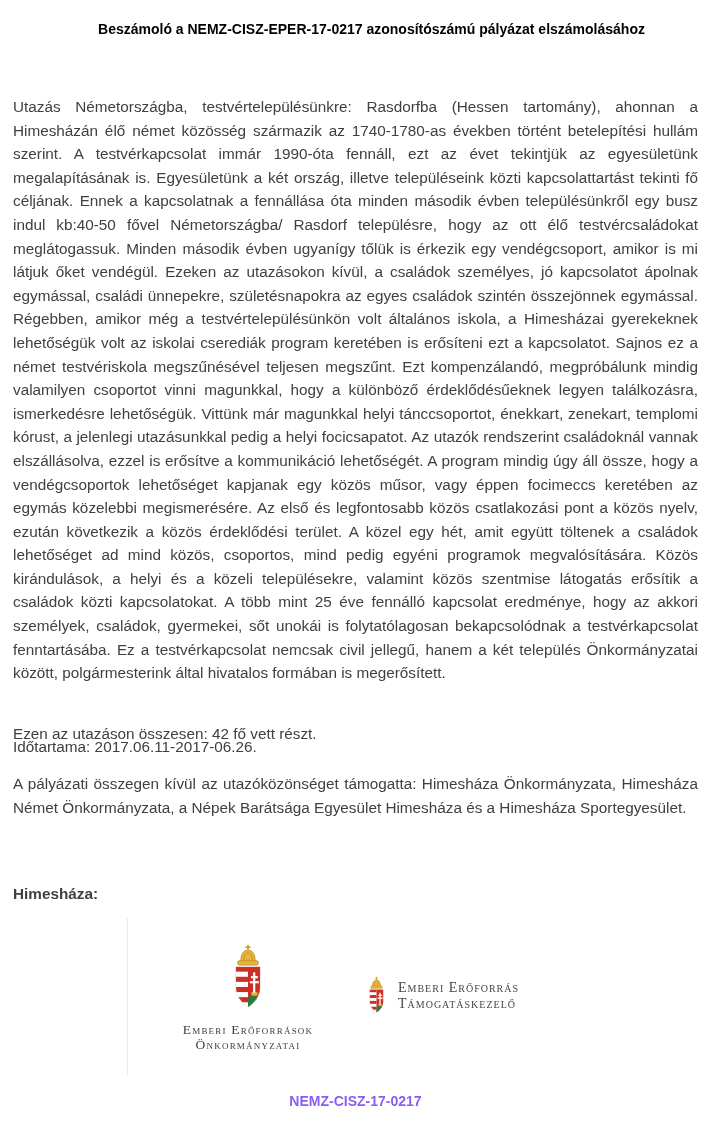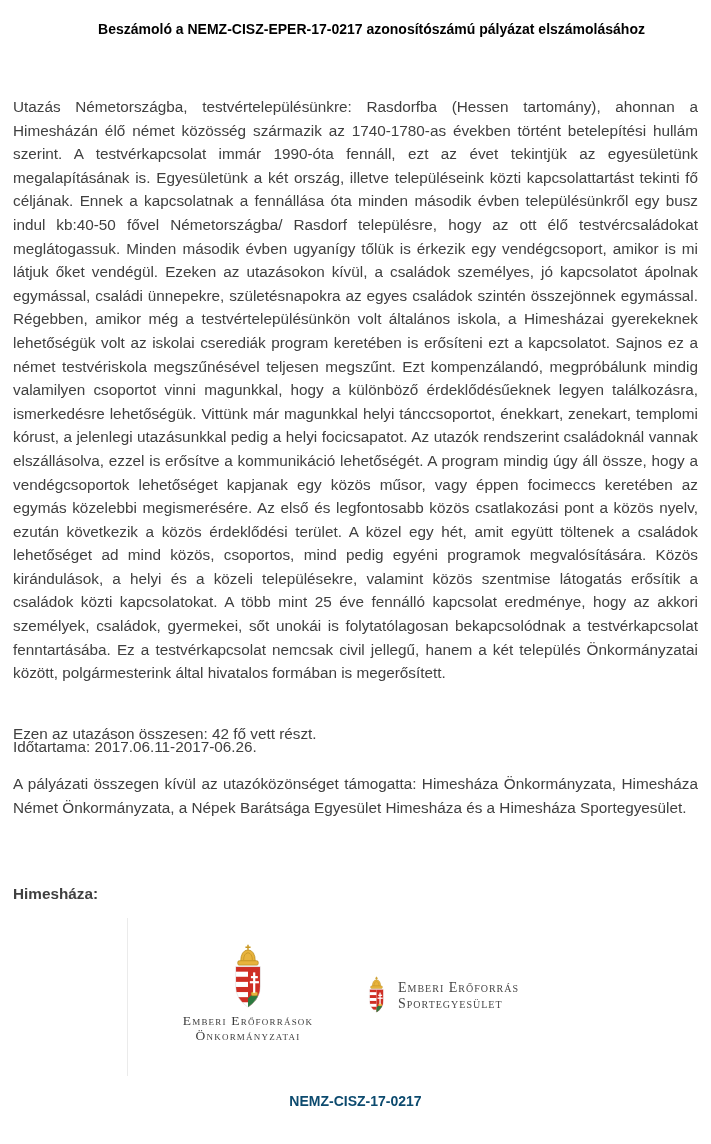--- a/index.html
+++ b/index.html
@@ -21,35 +21,35 @@
   #duration-line{top:735px;}
   #supporters-paragraph{top:772px;}
   #sponsor-label{top:882px;font-weight:bold;}
   .table-vline{
     position:absolute;left:127px;top:918px;width:1px;height:158px;background:#ebebeb;
   }
   .ministry-logo{
     position:absolute;left:170px;top:944px;width:156px;text-align:center;
   }
   .ministry-logo .logo-caption{
-    margin-top:3px;
+    margin-top:12px;
     font-family:"Liberation Serif", serif;font-variant:small-caps;
     font-size:13.5px;line-height:14.5px;letter-spacing:1.2px;color:#3c3c3c;
   }
   .fund-logo{
     position:absolute;left:364px;top:976px;display:flex;align-items:center;gap:9px;
   }
   .fund-logo .logo-caption{
     font-family:"Liberation Serif", serif;font-variant:small-caps;
     font-size:14px;line-height:15.5px;letter-spacing:1px;color:#474747;
     text-align:left;
   }
   .doc-footer{
     position:absolute;top:1093px;left:0;width:711px;text-align:center;
-    font-size:14px;font-weight:bold;color:#0c4a6e;
+    font-size:14px;font-weight:bold;color:#8b5cf6;
   }
   svg{display:block;margin:0 auto;}
 </style>
 </head>
 <body>
 
 <svg width="0" height="0" style="position:absolute" aria-hidden="true">
   <defs>
     <clipPath id="shield-clip">
       <path d="M13 31 H47 V58 Q47 75 30 87 Q13 75 13 58 Z"></path>
@@ -104,17 +104,17 @@
     <div>Önkormányzatai</div>
   </div>
 </div>
 
 <div class="fund-logo">
   <svg viewBox="0 0 60 92" width="25" height="39">
     <use href="#hu-arms"></use>
   </svg>
   <div class="logo-caption">
     <div>Emberi Erőforrás</div>
-    <div>Sportegyesület</div>
+    <div>Támogatáskezelő</div>
   </div>
 </div>
 
 <div class="doc-footer">NEMZ-CISZ-17-0217</div>
 
 </body></html>

